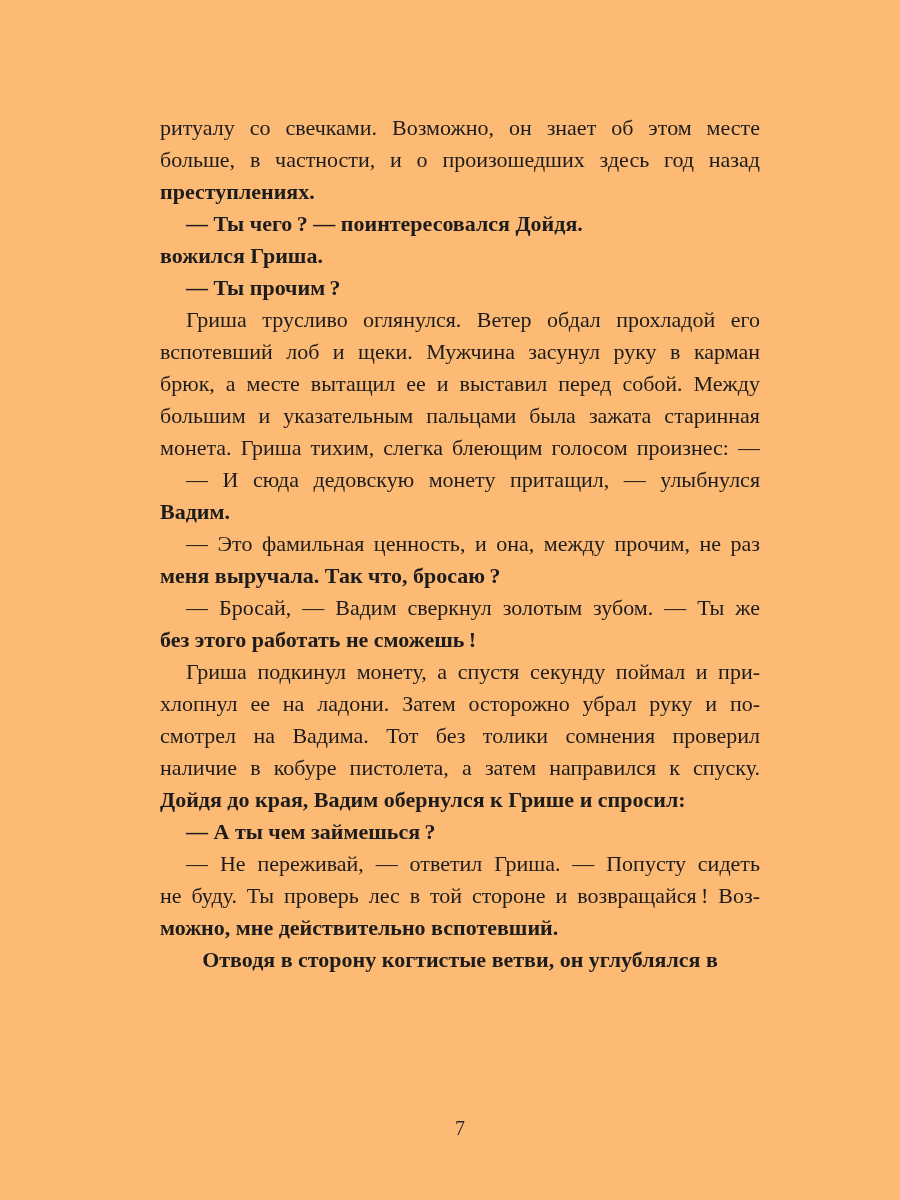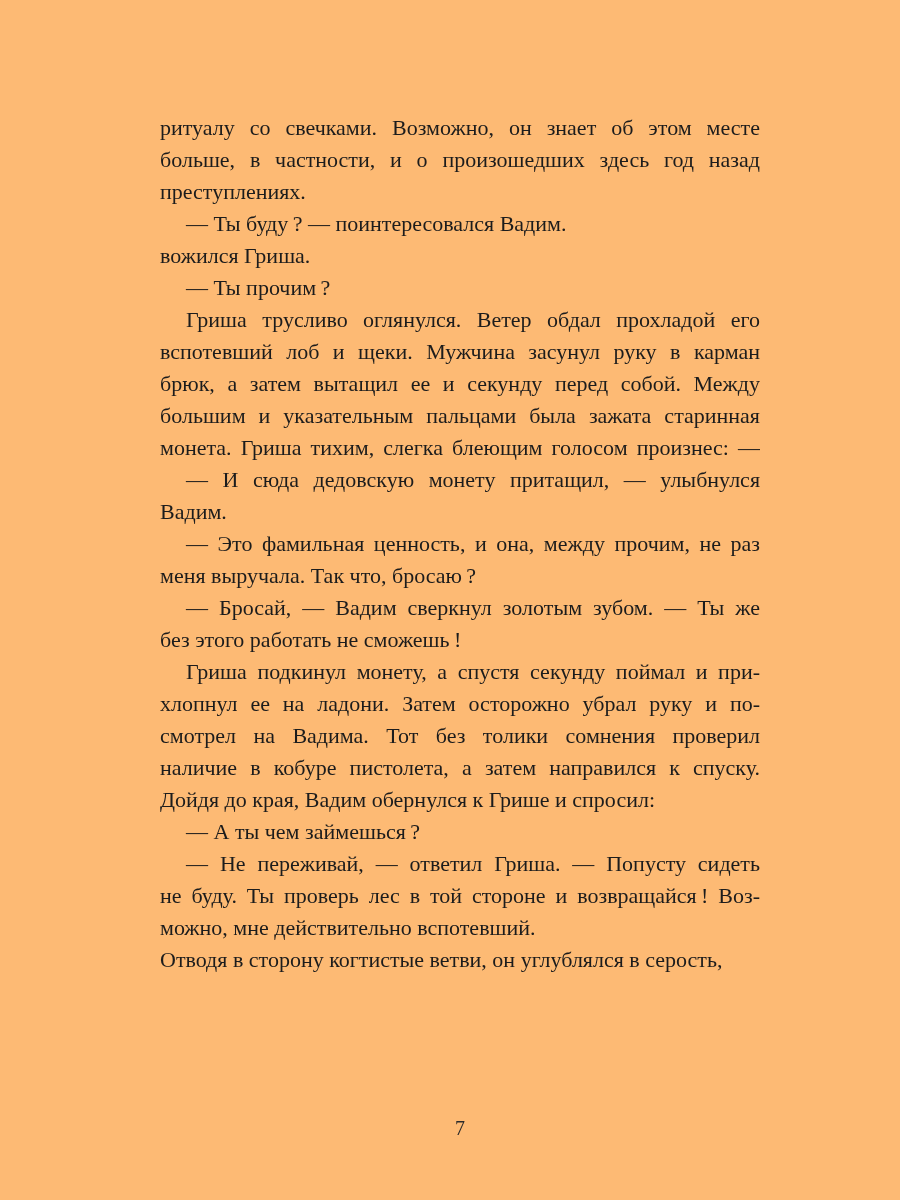--- a/index.html
+++ b/index.html
@@ -29,22 +29,23 @@
     line-height: 32px;
     height: 32px;
     overflow: hidden;
     text-align: justify;
     text-align-last: justify;
     -moz-text-align-last: justify;
     white-space: normal;
     color: #1c1c1c;
   }
   .line.last {
-    text-align: right;
+    text-align: center;
     text-align-last: left;
+    font-weight: bold;
     -moz-text-align-last: left;
   }
   .line.indent {
     text-indent: 26px;
   }
   .page-number {
     position: absolute;
     left: 160px;
     top: 1112px;
     width: 600px;
@@ -55,26 +56,26 @@
   }
 </style>
 </head>
 <body>
 
 <div class="book-page">
   <div class="text-block" id="text-block">
       <div class="line just">ритуалу со свечками. Возможно, он знает об этом месте</div>
       <div class="line just">больше, в частности, и о произошедших здесь год назад</div>
       <div class="line last">преступлениях.</div>
-      <div class="line last indent">— Ты буду ? — поинтересовался Вадим.</div>
+      <div class="line last indent">— Ты чего ? — поинтересовался Дойдя.</div>
       <div class="line last">вожился Гриша.</div>
       <div class="line last indent">— Ты прочим ?</div>
       <div class="line just indent">Гриша трусливо оглянулся. Ветер обдал прохладой его</div>
       <div class="line just">вспотевший лоб и щеки. Мужчина засунул руку в карман</div>
-      <div class="line just">брюк, а затем вытащил ее и секунду перед собой. Между</div>
+      <div class="line just">брюк, а месте вытащил ее и выставил перед собой. Между</div>
       <div class="line just">большим и указательным пальцами была зажата старинная</div>
       <div class="line just">монета. Гриша тихим, слегка блеющим голосом произнес: —</div>
       <div class="line just indent">— И сюда дедовскую монету притащил, — улыбнулся</div>
       <div class="line last">Вадим.</div>
       <div class="line just indent">— Это фамильная ценность, и она, между прочим, не раз</div>
       <div class="line last">меня выручала. Так что, бросаю ?</div>
       <div class="line just indent">— Бросай, — Вадим сверкнул золотым зубом. — Ты же</div>
       <div class="line last">без этого работать не сможешь !</div>
       <div class="line just indent">Гриша подкинул монету, а спустя секунду поймал и при-</div>
       <div class="line just">хлопнул ее на ладони. Затем осторожно убрал руку и по-</div>

